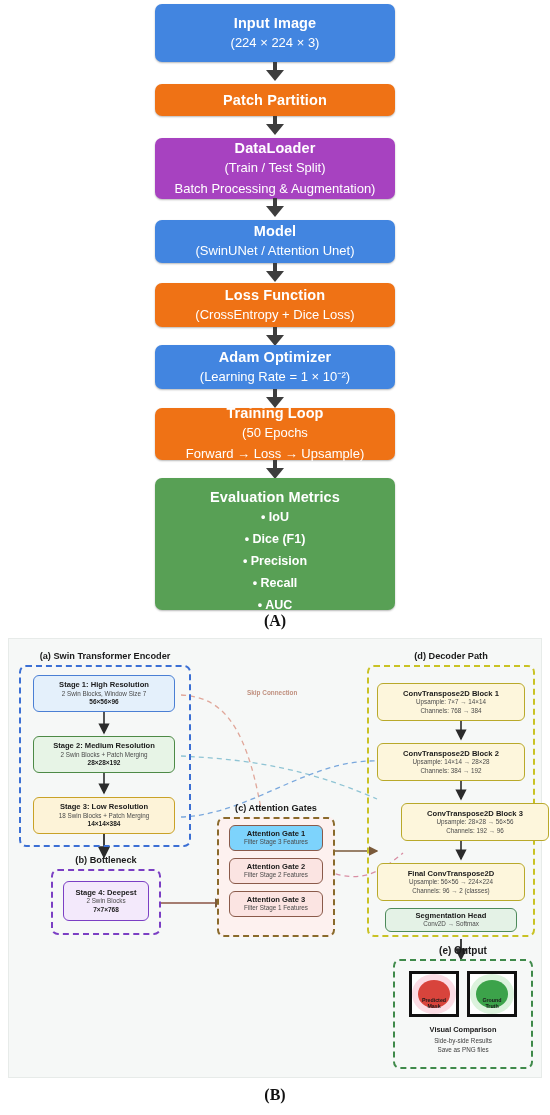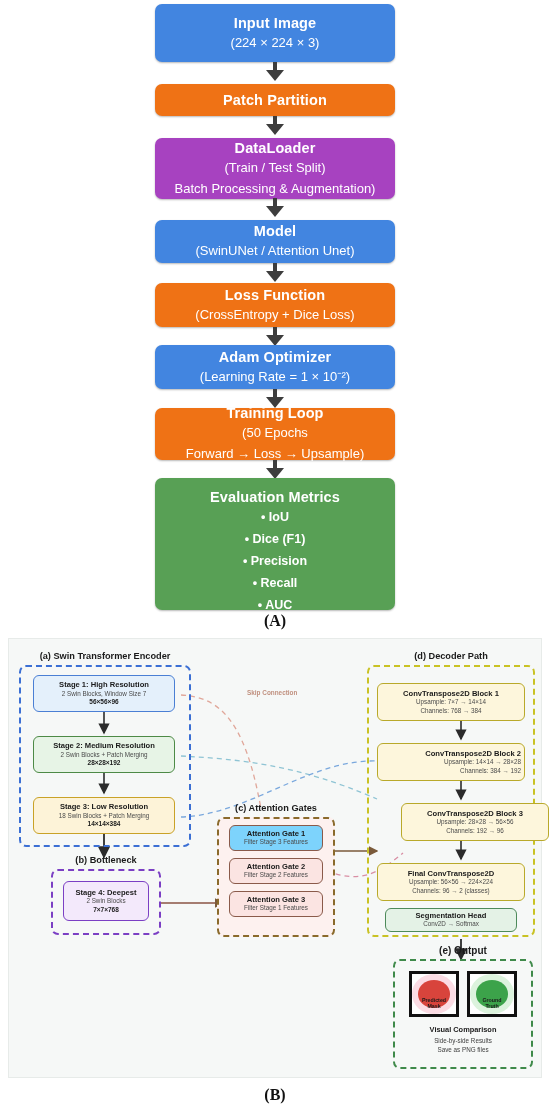--- a/index.html
+++ b/index.html
@@ -360,21 +360,21 @@
     </div>
 
     <div class="group" style="left:358px;top:26px;width:168px;height:272px;border-color:#c9c224;"></div>
     <div class="group-title" style="left:358px;top:12px;width:168px;">(d) Decoder Path</div>
 
     <div class="node" style="left:368px;top:44px;width:168px;max-width:148px;height:38px;background:#fdf6dc;border-color:#b9a92a;">
       <div class="node-title">ConvTranspose2D Block 1</div>
       <div class="node-sub">Upsample: 7×7  →  14×14</div>
       <div class="node-sub">Channels: 768  →  384</div>
     </div>
-    <div class="node" style="left:368px;top:104px;width:148px;height:38px;background:#fdf6dc;border-color:#b9a92a;align-items:flex-end;">
+    <div class="node" style="left:368px;top:104px;width:148px;height:38px;background:#fdf6dc;border-color:#b9a92a;">
       <div class="node-title">ConvTranspose2D Block 2</div>
       <div class="node-sub">Upsample: 14×14  →  28×28</div>
       <div class="node-sub">Channels: 384  →  192</div>
     </div>
     <div class="node" style="left:368px;top:164px;width:148px;height:38px;background:#fdf6dc;border-color:#b9a92a;margin-left:24px;">
       <div class="node-title">ConvTranspose2D Block 3</div>
       <div class="node-sub">Upsample: 28×28  →  56×56</div>
       <div class="node-sub">Channels: 192  →  96</div>
     </div>
     <div class="node" style="left:368px;top:224px;width:148px;height:38px;background:#fdf6dc;border-color:#b9a92a;">

